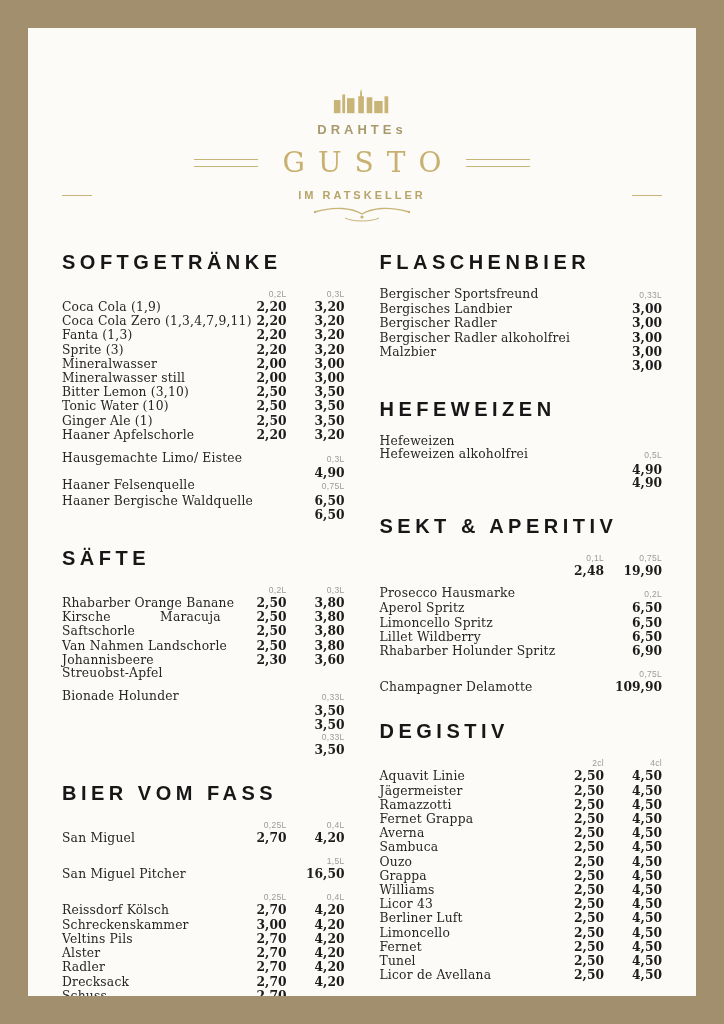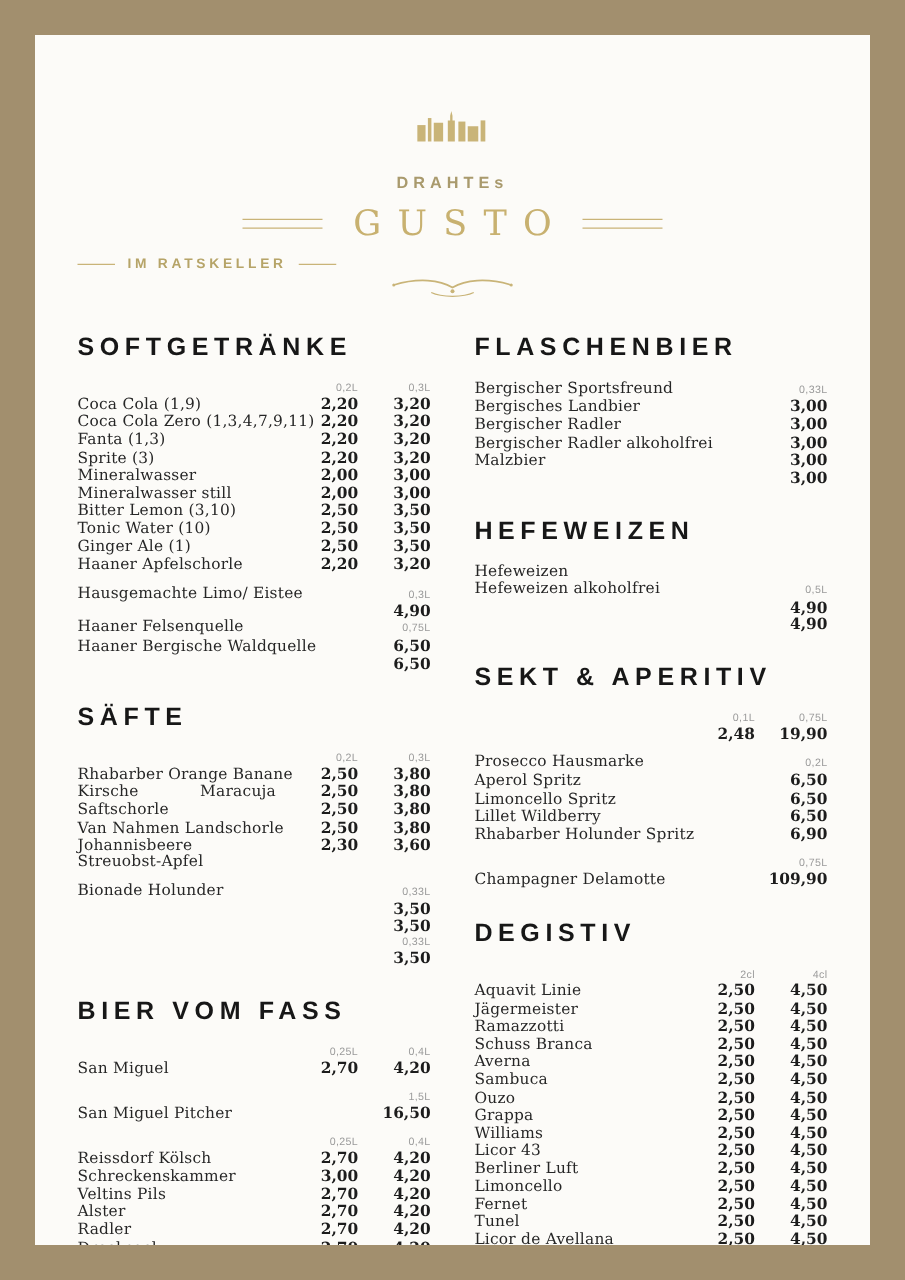--- a/index.html
+++ b/index.html
@@ -15,30 +15,30 @@
     background:#fcfbf8;
     box-sizing:border-box;
     padding:30px 34px 16px;
     overflow:hidden;
   }
   
   .brand{ text-align:center; margin-top:30px; margin-bottom:22px; }
   .brand-top{
     font-family:"Liberation Sans", sans-serif;
     font-size:13px; letter-spacing:4px; font-weight:600;
-    color:#a99a6d; margin-top:20px;
+    color:#a99a6d; margin-top:4px;
   }
   .gusto-row{ display:flex; align-items:center; justify-content:center; gap:12px; margin:2px 0; }
   .rule{ width:64px; height:6px; border-top:1px solid #c9b478; border-bottom:1px solid #c9b478; }
   .gusto{
     font-family:"DejaVu Serif", serif;
     font-size:28px; line-height:48px; letter-spacing:13px; text-indent:13px;
     color:#c8b170; font-weight:500; margin:0;
   }
-  .sub-row{ display:flex; align-items:center; justify-content:flex-start; gap:10px; margin-top:2px; }
+  .sub-row{ display:flex; align-items:center; justify-content:space-between; gap:10px; margin-top:2px; }
   .srule{ width:30px; height:1px; background:#c9b478; }
   .brand-sub{
     font-family:"Liberation Sans", sans-serif;
     font-size:11px; letter-spacing:3px; font-weight:600; color:#b6a468;
   }
   .flourish{ margin-top:4px; }
   
   .columns{ display:flex; gap:35px; }
   .col{ flex:1 1 0; min-width:0; }
   .col > section + section{ margin-top:26px; }
@@ -450,21 +450,21 @@
               <span class="iname">Jägermeister</span>
               <span class="cell c1">2,50</span>
               <span class="cell c2">4,50</span>
             </div>
             <div class="row">
               <span class="iname">Ramazzotti</span>
               <span class="cell c1">2,50</span>
               <span class="cell c2">4,50</span>
             </div>
             <div class="row">
-              <span class="iname">Schuss Branca</span>
+              <span class="iname">Fernet Grappa</span>
               <span class="cell c1">2,50</span>
               <span class="cell c2">4,50</span>
             </div>
             <div class="row">
               <span class="iname">Averna</span>
               <span class="cell c1">2,50</span>
               <span class="cell c2">4,50</span>
             </div>
             <div class="row">
               <span class="iname">Sambuca</span>

